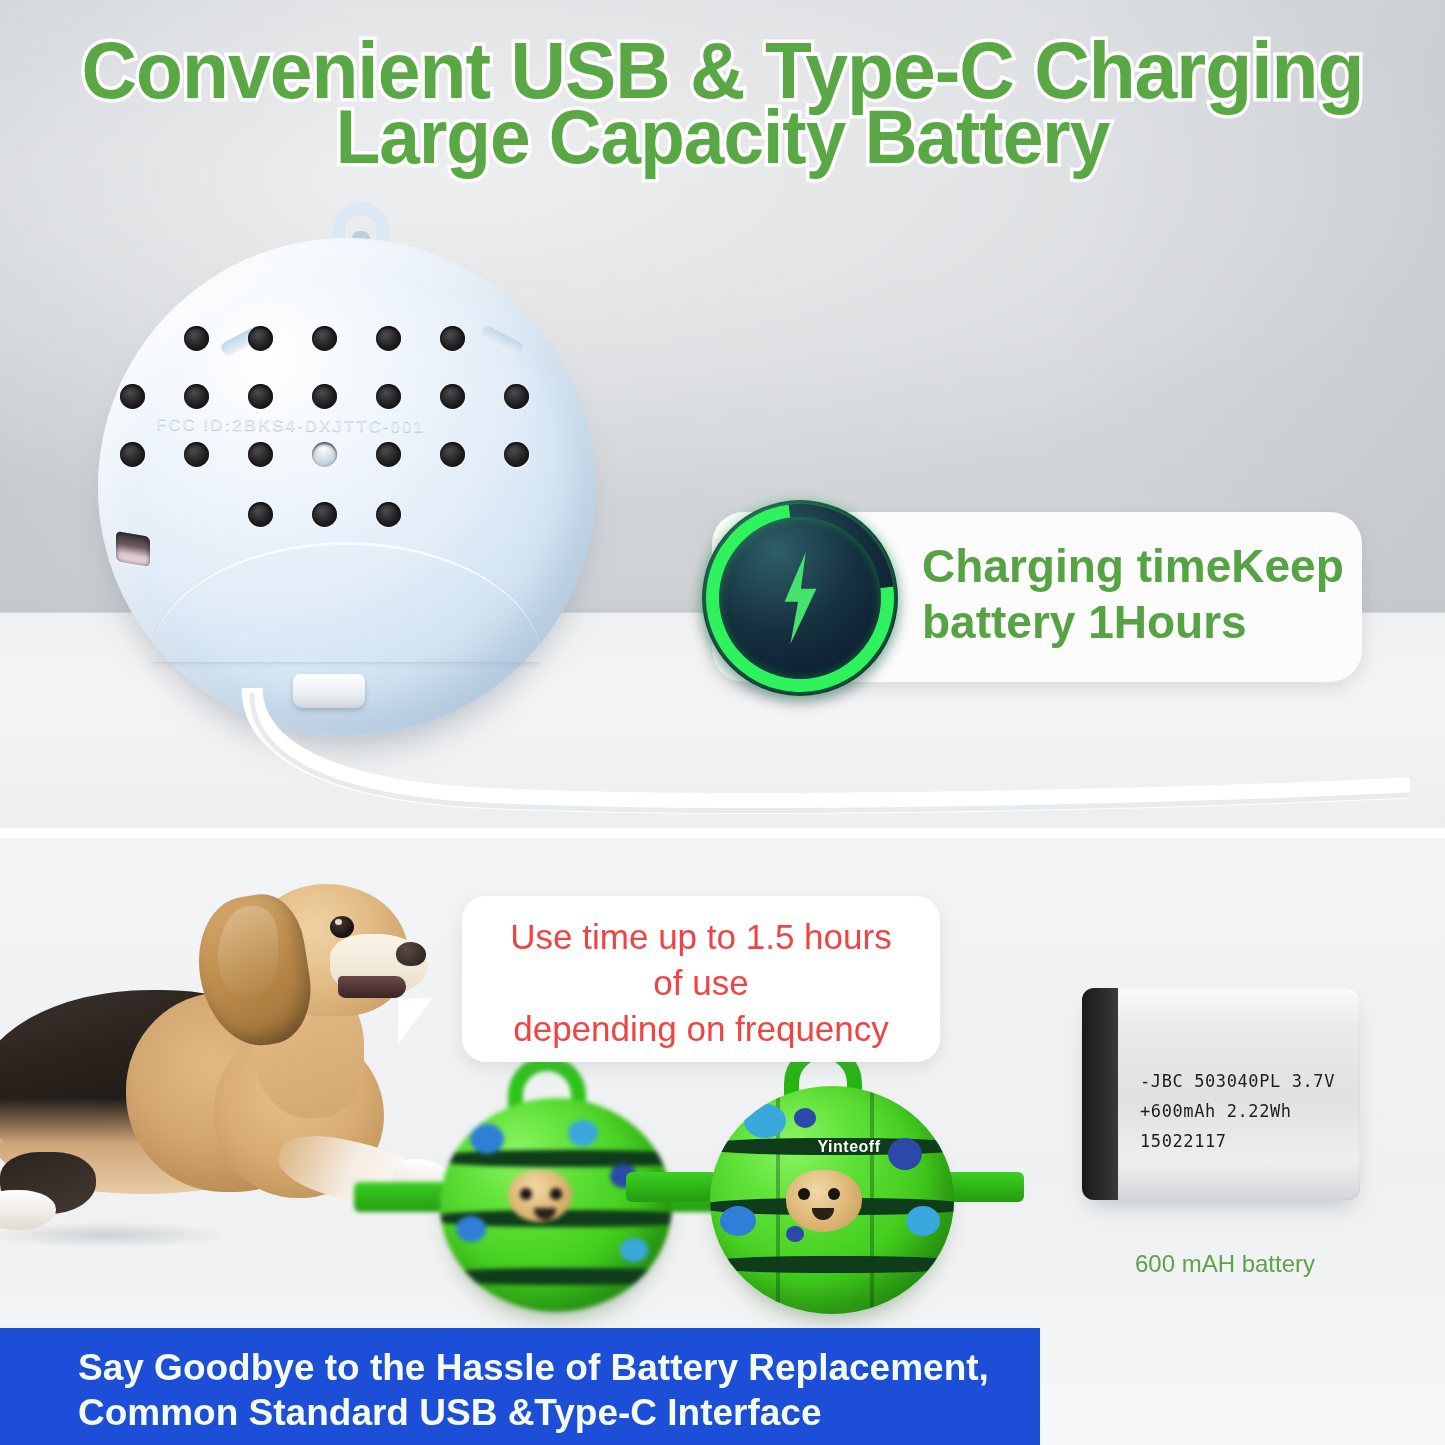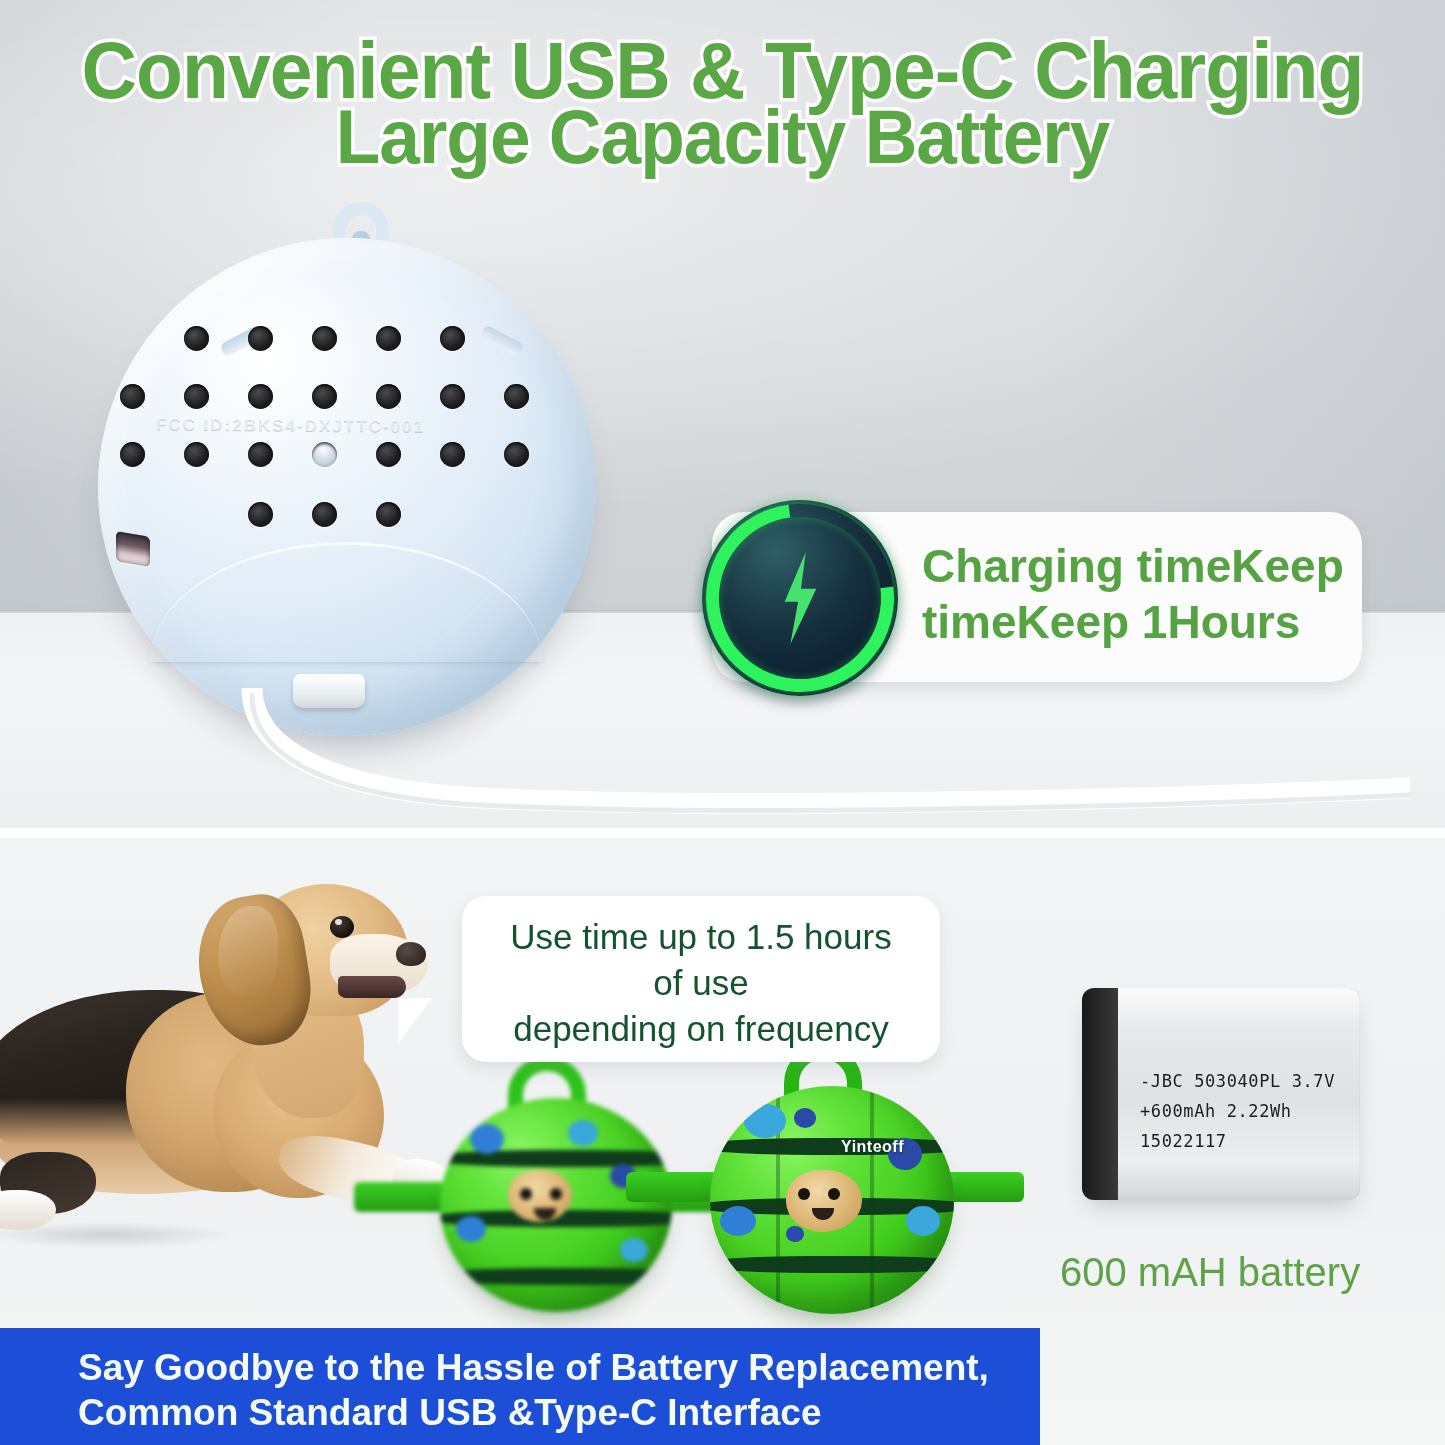--- a/index.html
+++ b/index.html
@@ -291,21 +291,21 @@
 
   
   #bubble{
     position:absolute; left:462px; top:58px; width:478px; height:166px;
     background:#ffffff; border-radius:24px;
     box-shadow:0 6px 16px rgba(130,140,150,.18);
     z-index:8;
   }
   #bubble .text{
     position:absolute; left:26px; top:18px; width:426px;
-    text-align:center; font-size:35px; line-height:46px; color:#14532d;
+    text-align:center; font-size:35px; line-height:46px; color:#ef4444;
   }
   #bubble-tail{
     position:absolute; left:398px; top:160px; width:0; height:0;
     border-left:34px solid #ffffff;
     border-bottom:46px solid transparent;
     z-index:8;
   }
 
   
   .gball{ position:absolute; }
@@ -365,21 +365,21 @@
     content:""; position:absolute; left:12px; top:18px; width:12px; height:12px;
     background:#1a1410; border-radius:50%;
     box-shadow:30px 0 0 #1a1410;
   }
   #dog-face-badge:after{
     content:""; position:absolute; left:26px; top:38px; width:22px; height:12px;
     background:#2a2018; border-radius:0 0 12px 12px;
   }
   #brand-label{
     position:absolute; left:84px; top:52px; width:110px;
-    font-size:16px; font-weight:bold; color:#ffffff; text-align:right;
+    font-size:16px; font-weight:bold; color:#ffffff; text-align:center;
     text-shadow:0 1px 2px rgba(10,60,20,.7);
     letter-spacing:.5px;
   }
 
   
   #battery{
     position:absolute; left:1082px; top:150px; width:278px; height:212px;
     border-radius:12px;
     background:linear-gradient(180deg,#fbfbfb 0%, #e9eaec 18%, #dfe1e3 52%, #eceef0 82%, #d3d5d8 100%);
     box-shadow:0 12px 22px -8px rgba(130,140,150,.45), inset 0 0 1px rgba(0,0,0,.25);
@@ -389,22 +389,22 @@
     position:absolute; left:0; top:0; width:36px; height:212px;
     background:linear-gradient(90deg,#1a1a1a 0%,#2c2c2c 60%,#3a3a3a 100%);
     border-radius:12px 0 0 12px;
   }
   #battery-text{
     position:absolute; left:58px; top:78px; width:212px;
     font-family:"DejaVu Sans Mono","Liberation Mono",monospace;
     font-size:17px; line-height:30px; color:#1d1d1d; letter-spacing:.6px;
   }
   #battery-caption{
-    position:absolute; left:1060px; top:412px; width:330px; text-align:left;
-    font-size:40px; color:#5fa24a;
+    position:absolute; left:1060px; top:412px; width:330px; text-align:center;
+    font-size:24px; color:#5fa24a;
     z-index:6;
   }
 
   
   #banner{
     position:absolute; left:0; top:1328px; width:1040px; height:117px;
     background:#1d4ed8;
     z-index:9;
   }
   #banner .text{
@@ -480,21 +480,21 @@
   </svg>
 
 
   <div class="callout" id="callout-charge">
     <div id="charge-icon">
       <div id="charge-ring"></div>
       <div id="charge-bolt"></div>
     </div>
     <div class="text">
       <div>Charging timeKeep</div>
-      <div>timeKeep 1Hours</div>
+      <div>battery 1Hours</div>
     </div>
   </div>
 </div>
 
 <div id="divider"></div>
 
 <div id="bottom-section">
 
   <div id="dog">
     <div class="dog-part" id="dog-shadow"></div>

